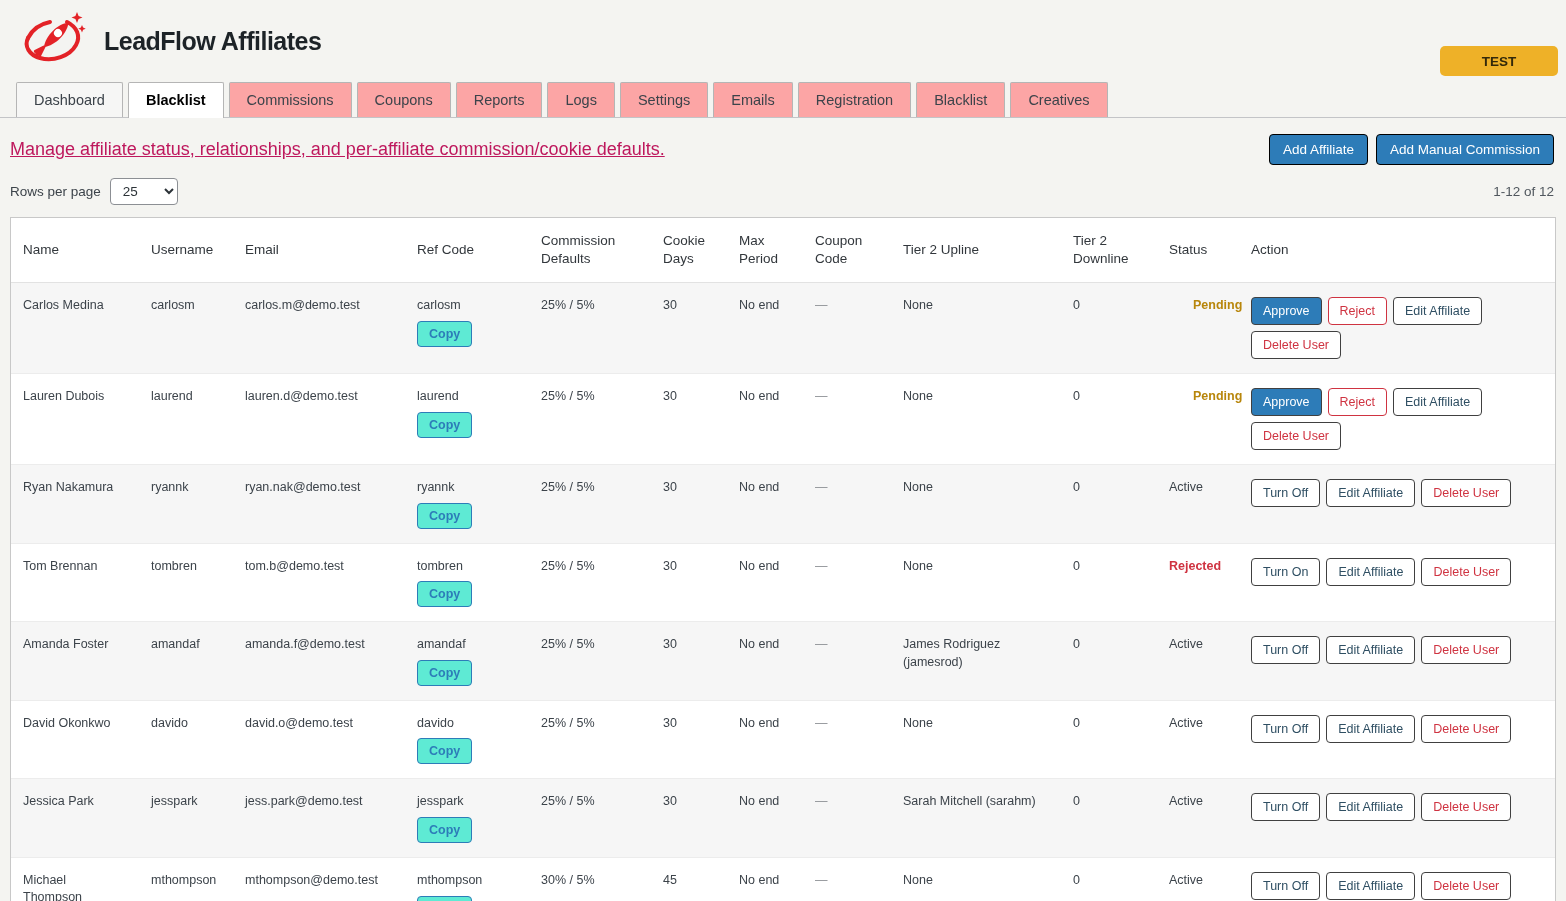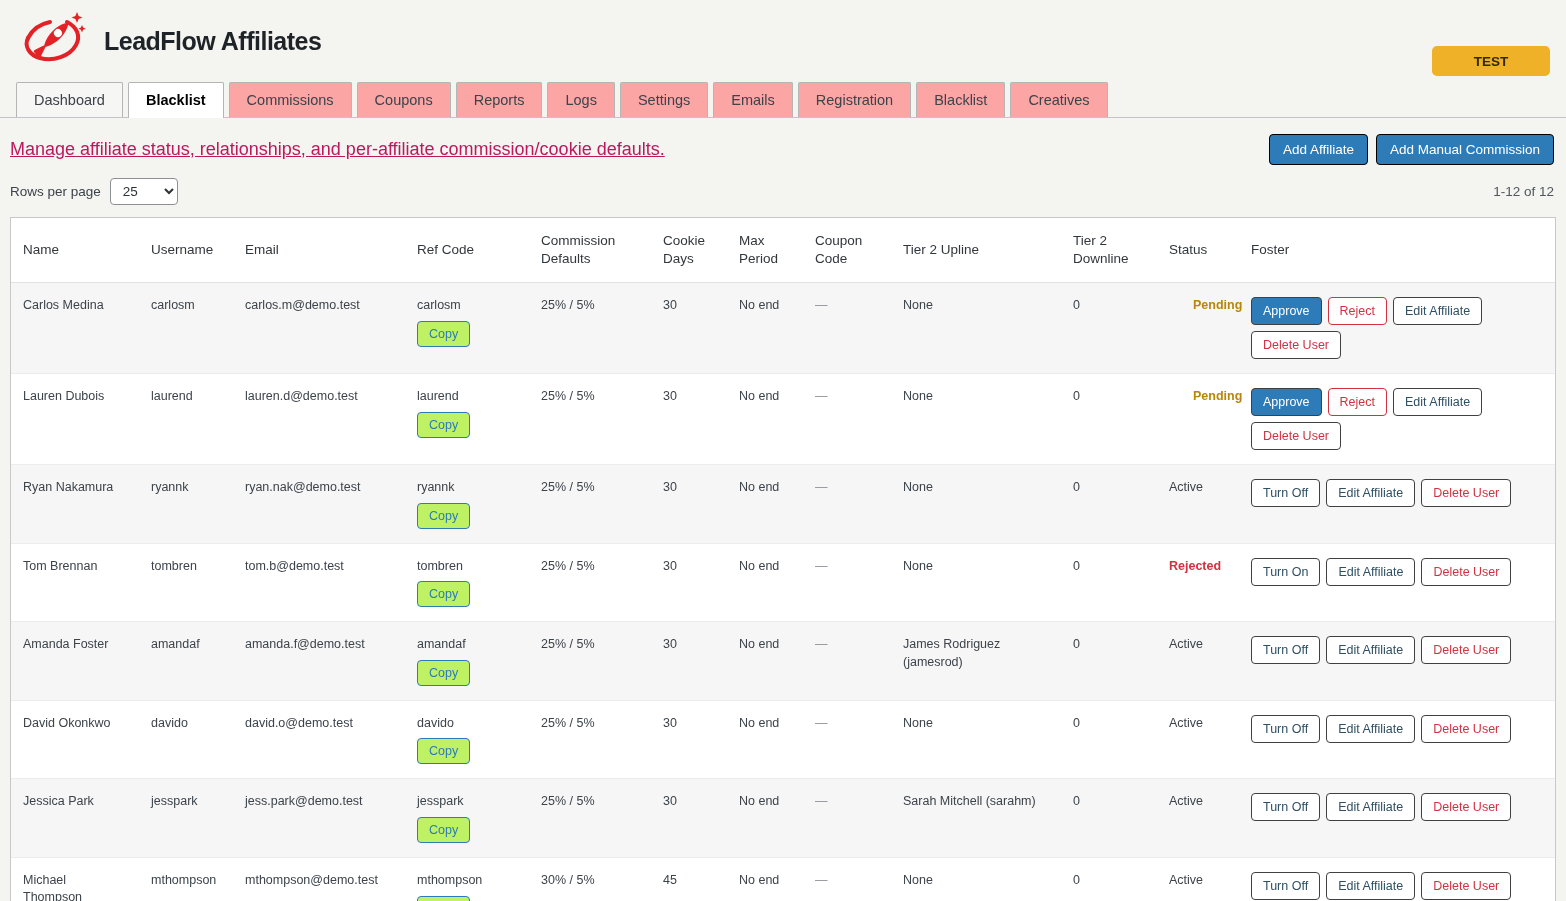--- a/index.html
+++ b/index.html
@@ -18,21 +18,21 @@
   .tabbar { position:relative; margin-top:6px; padding:0 0 0 16px; border-bottom:1px solid #c3c4c7; display:flex; gap:5px; align-items:flex-end; }
   .tab {
     font-size:14.5px; color:#3c434a; background:#fca5a5;
     border:1px solid #b5b5b5; border-bottom:none;
     padding:9px 17px; cursor:pointer; margin-bottom:0;
     border-radius:2px 2px 0 0; white-space:nowrap;
   }
   .tab:first-child { background:#f6f6f5; }
   .tab.active { background:#fff; font-weight:700; color:#000; margin-bottom:-1px; padding-bottom:10px; }
   .test-btn {
-    position:absolute; right:16px; top:-36px;
+    position:absolute; right:8px; top:-36px;
     width:118px; height:30px; background:#eeb128; border:none; border-radius:5px;
     font-family:"Liberation Sans",sans-serif; font-size:13.5px; font-weight:700; color:#33290a; cursor:pointer;
   }
   
   .subheader { display:flex; justify-content:space-between; align-items:center; padding:16px 12px 0 10px; }
   .subheader p { font-size:18px; color:#be185d;text-decoration:underline; }
   .btn-group { display:flex; gap:8px; }
   .btn-blue {
     background:#2d7cb8; color:#fff; border:1px solid #000000; border-radius:4px;
     font-family:"Liberation Sans",sans-serif; font-size:13.5px; padding:7px 13px; cursor:pointer;text-align:right;
@@ -54,21 +54,21 @@
   }
   tbody tr { border-bottom:1px solid #ececec; }
   tbody tr:nth-child(odd) { background:#f6f6f6; }
   tbody td { font-size:12.5px; color:#3c434a; padding:14px 12px; vertical-align:top; line-height:1.4; }
   td.email { white-space:nowrap; }
   td.dash { color:#8c8f94; }
   .refcell { display:flex; flex-wrap:wrap; align-items:center; gap:6px; padding-right:4px; }
   .refcell.stack { flex-direction:column; align-items:flex-start; gap:7px; }
   .copy-btn {
     font-family:"Liberation Sans",sans-serif; font-size:12.5px; color:#2d7cb8;
-    background:#bef264; border:1px solid #2d7cb8; border-radius:4px; padding:5px 11px; cursor:pointer;
+    background:#5eead4; border:1px solid #2d7cb8; border-radius:4px; padding:5px 11px; cursor:pointer;font-weight:bold;
   }
   .status { font-size:12.5px; }
   .st-pending { color:#b8860b; font-weight:700;padding-left:24px; }
   .st-rejected { color:#cf3341; font-weight:700; }
   .st-active { color:#3c434a; }
   .actions { display:flex; flex-wrap:wrap; gap:6px; max-width:300px; }
   .btn {
     font-family:Liberation Sans, sans-serif; font-size:12.5px; padding:6px 11px;
     border-radius:4px; background:#fff; border:1px solid #404040; cursor:pointer; white-space:nowrap;
   }
@@ -152,21 +152,21 @@
           <th>Username</th>
           <th>Email</th>
           <th>Ref Code</th>
           <th>Commission Defaults</th>
           <th>Cookie Days</th>
           <th>Max Period</th>
           <th>Coupon Code</th>
           <th>Tier 2 Upline</th>
           <th>Tier 2 Downline</th>
           <th>Status</th>
-          <th>Foster</th>
+          <th>Action</th>
         </tr>
     </thead>
     <tbody>
         <tr>
           <td>Carlos Medina</td>
           <td>carlosm</td>
           <td class="email">carlos.m@demo.test</td>
           <td>
             <div class="refcell">
               <span>carlosm</span>

